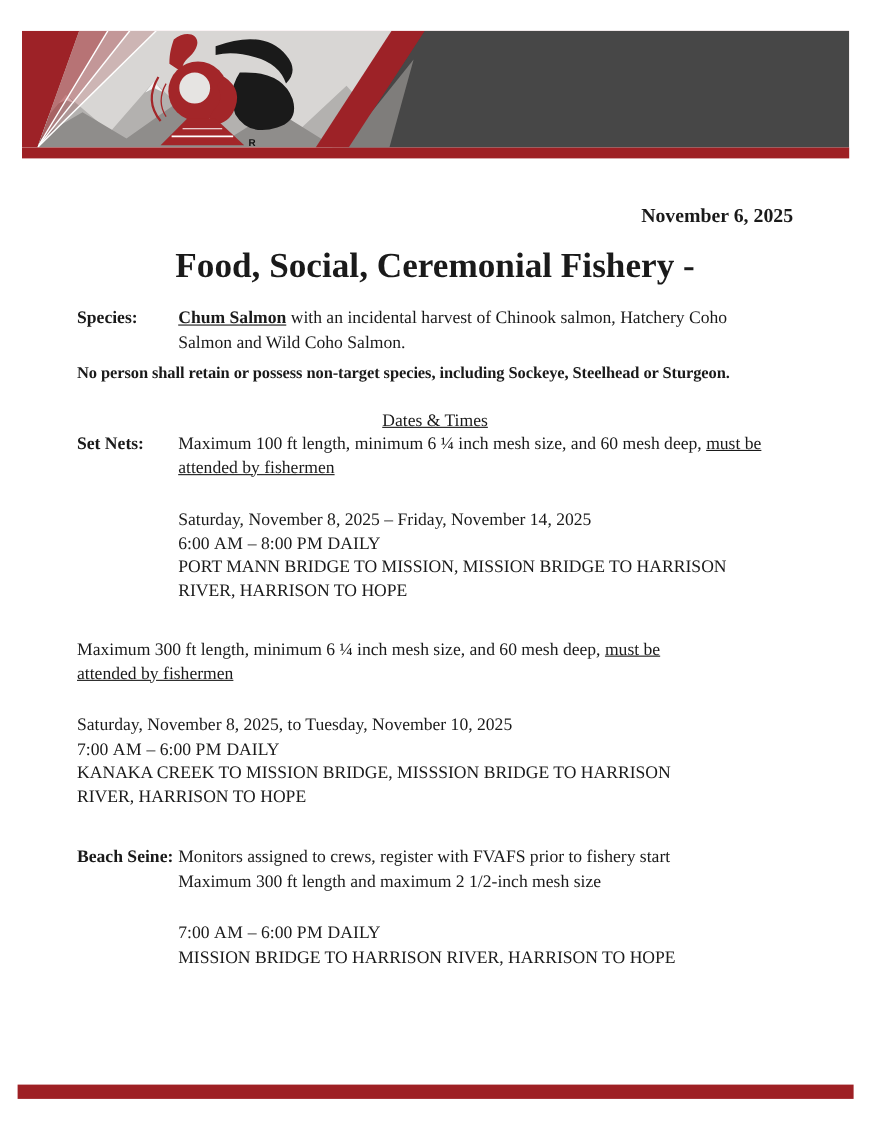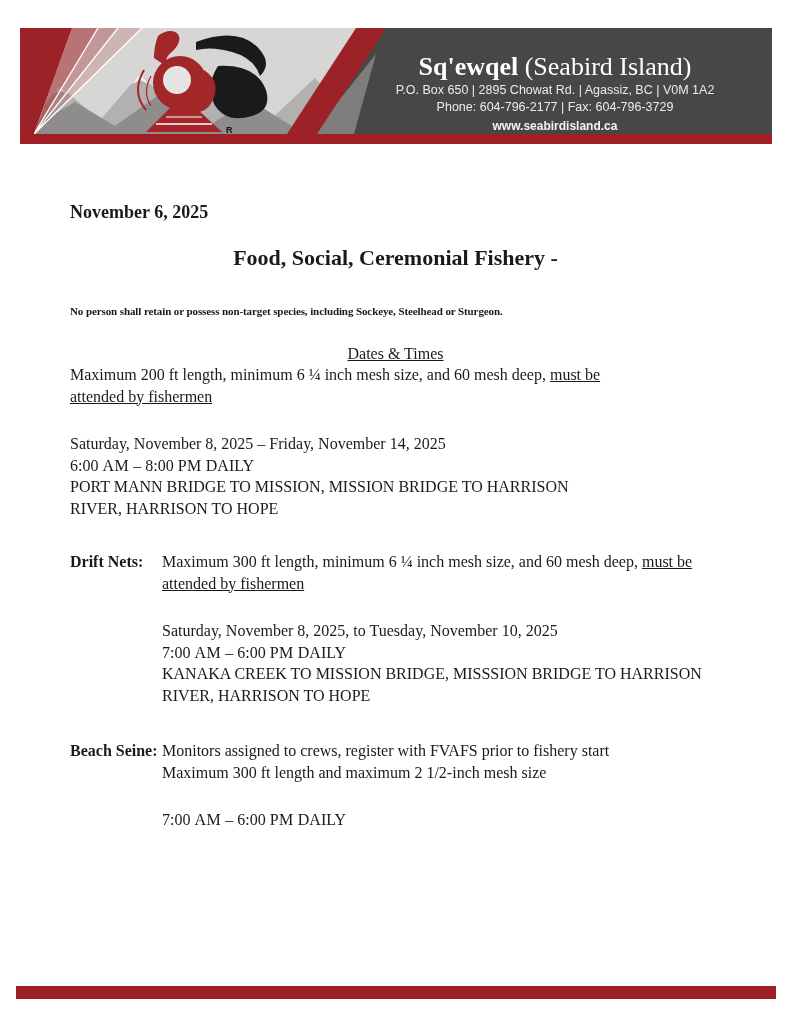--- a/index.html
+++ b/index.html
@@ -18,28 +18,28 @@
   .header-text{
     position:absolute;left:330px;top:24px;width:410px;
     text-align:center;color:#f2f0ee;
   }
   .org-line{font-family:"Liberation Serif", serif;font-size:26px;line-height:30px;color:#ffffff;white-space:nowrap;}
   .org-bold{font-weight:bold;}
   .hdr-small{font-family:"Liberation Sans", sans-serif;font-size:12.5px;line-height:17px;color:#eeecea;white-space:nowrap;}
   .hdr-web{font-family:"Liberation Sans", sans-serif;font-size:12px;line-height:16px;font-weight:bold;color:#f5f3f1;margin-top:2px;}
   
   .doc{position:absolute;left:70px;top:144px;width:651px;}
-  .doc-date{margin-top:56px;text-align:left;font-size:18px;line-height:24px;font-weight:bold;}
-  .doc-title{margin-top:10px;text-align:center;font-size:22px;line-height:47px;font-weight:bold;}
+  .doc-date{margin-top:40px;text-align:right;font-size:18px;line-height:24px;font-weight:bold;}
+  .doc-title{margin-top:10px;text-align:center;font-size:32px;line-height:47px;font-weight:bold;}
   .line{white-space:nowrap;font-size:16px;line-height:21.5px;}
   .row{display:flex;margin-top:0;}
   .row .lbl{width:92px;flex-shrink:0;font-weight:bold;font-size:16px;line-height:21.5px;}
   .row .lbl.wide{width:92px;}
   .row .content{flex:1;}
-  .warning{margin-top:20px;font-weight:bold;font-size:11px;line-height:21.5px;white-space:nowrap;letter-spacing:-0.1px;}
+  .warning{margin-top:8px;font-weight:bold;font-size:15px;line-height:21.5px;white-space:nowrap;letter-spacing:-0.1px;}
   .section-heading{margin-top:20px;text-align:center;font-size:16px;line-height:21.5px;font-weight:normal;}
   .section-heading span{text-decoration:underline;}
   .u{text-decoration:underline;}
   .bu{font-weight:bold;text-decoration:underline;}
   .sc{font-size:16px;letter-spacing:0.5px;}
   .caps{font-weight:normal;}
   .sp26{height:26px;}
   .sp32{height:32px;}
   .sp34{height:34px;}
   .species-margin{margin-top:14px;}
@@ -92,78 +92,80 @@
         <path d="M184,42 q18,12 8,32 q-7,13 -24,11 l6,-13 q11,-9 3,-22 z" fill="#a32629"></path>
         <path d="M124,42 q-13,22 2,40" fill="none" stroke="#a32629" stroke-width="2"></path>
         <path d="M131,48 q-9,16 0,30" fill="none" stroke="#a32629" stroke-width="1.2"></path>
         <path d="M150,80 L176,80 L202,104 L126,104 z" fill="#a32629"></path>
         <line x1="136" y1="96" x2="192" y2="96" stroke="#ffffff" stroke-width="1.5"></line>
         <line x1="146" y1="89" x2="182" y2="89" stroke="#ffffff" stroke-width="1"></line>
         <text x="206" y="105" font-family="Liberation Sans, sans-serif" font-size="9" font-weight="bold" fill="#111111">R</text>
       </g>
     </svg>
 
-    <div class="header-text">
-      <div class="org-line"><span class="org-bold">Sq'ewqel</span><span> (Seabird Island)</span></div>
-      <div class="hdr-small">P.O. Box 650 | 2895 Chowat Rd. | Agassiz, BC | V0M 1A2</div>
-      <div class="hdr-small">Phone: 604-796-2177 | Fax: 604-796-3729</div>
-      <div class="hdr-web">www.seabirdisland.ca</div>
-    </div>
     <div class="header-bar"></div>
   </div>
 
   <div class="doc">
 
     <div class="doc-date">November 6, 2025</div>
 
     <div class="doc-title">
       <div>Food, Social, Ceremonial Fishery -</div>
     </div>
 
+    <div class="row species-margin">
+      <div class="lbl">Species:</div>
+      <div class="content">
+        <div class="line"><span class="bu">Chum Salmon</span><span> with an incidental harvest of Chinook salmon, Hatchery Coho</span></div>
+        <div class="line">Salmon and Wild Coho Salmon.</div>
+      </div>
+    </div>
 
     <div class="warning">No person shall retain or possess non-target species, including Sockeye, Steelhead or Sturgeon.</div>
 
     <div class="section-heading"><span>Dates &amp; Times</span></div>
 
     <div class="row">
+      <div class="lbl">Set Nets:</div>
       <div class="content">
-        <div class="line"><span>Maximum 200 ft length, minimum 6 ¼ inch mesh size, and 60 mesh deep, </span><span class="u">must be</span></div>
+        <div class="line"><span>Maximum 100 ft length, minimum 6 ¼ inch mesh size, and 60 mesh deep, </span><span class="u">must be</span></div>
         <div class="line u">attended by fishermen</div>
         <div class="sp26"></div>
         <div class="line">Saturday, November 8, 2025 – Friday, November 14, 2025</div>
         <div class="line"><span>6:00 </span><span class="sc">AM</span><span> – 8:00 </span><span class="sc">PM</span><span> DAILY</span></div>
         <div class="line caps">PORT MANN BRIDGE TO MISSION, MISSION BRIDGE TO HARRISON</div>
         <div class="line caps">RIVER, HARRISON TO HOPE</div>
       </div>
     </div>
 
     <div class="sp32"></div>
 
     <div class="row">
-      <div class="lbl">Drift Nets:</div>
       <div class="content">
         <div class="line"><span>Maximum 300 ft length, minimum 6 ¼ inch mesh size, and 60 mesh deep, </span><span class="u">must be</span></div>
         <div class="line u">attended by fishermen</div>
         <div class="sp26"></div>
         <div class="line">Saturday, November 8, 2025, to Tuesday, November 10, 2025</div>
         <div class="line"><span>7:00 </span><span class="sc">AM</span><span> – 6:00 </span><span class="sc">PM</span><span> DAILY</span></div>
         <div class="line caps">KANAKA CREEK TO MISSION BRIDGE, MISSSION BRIDGE TO HARRISON</div>
         <div class="line caps">RIVER, HARRISON TO HOPE</div>
       </div>
     </div>
 
     <div class="sp34"></div>
 
     <div class="row">
       <div class="lbl wide">Beach Seine:</div>
       <div class="content">
         <div class="line">Monitors assigned to crews, register with FVAFS prior to fishery start</div>
         <div class="line">Maximum 300 ft length and maximum 2 1/2-inch mesh size</div>
         <div class="sp26"></div>
         <div class="line"><span>7:00 </span><span class="sc">AM</span><span> – 6:00 </span><span class="sc">PM</span><span> DAILY</span></div>
+        <div class="line caps">MISSION BRIDGE TO HARRISON RIVER, HARRISON TO HOPE</div>
       </div>
     </div>
 
   </div>
 
   <div class="bottom-bar"></div>
 
 </div>
 
 </body></html>

